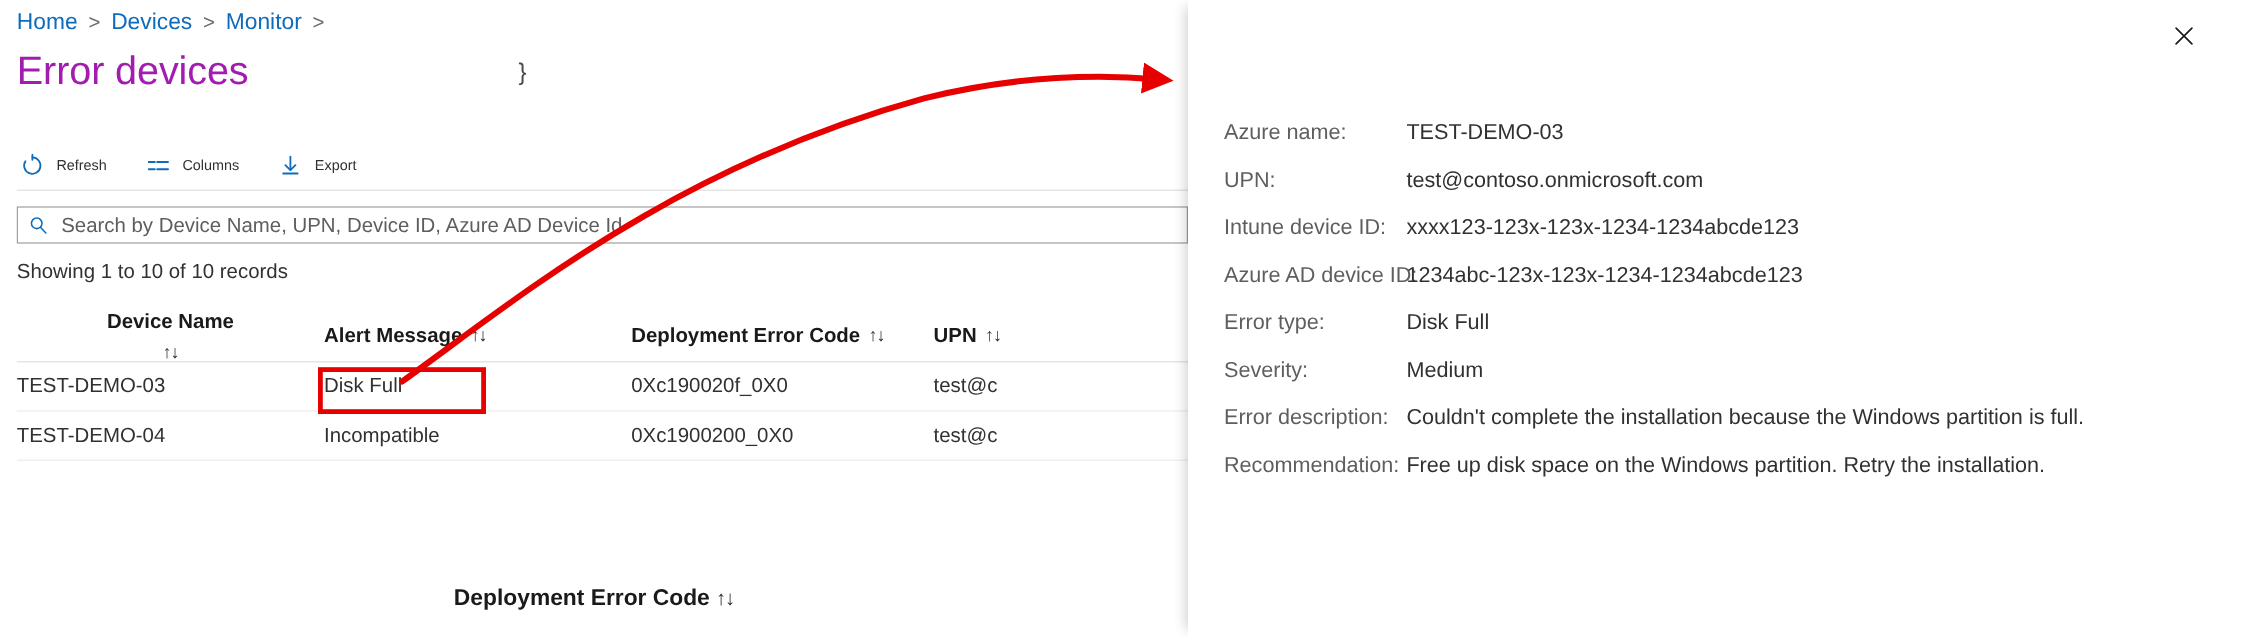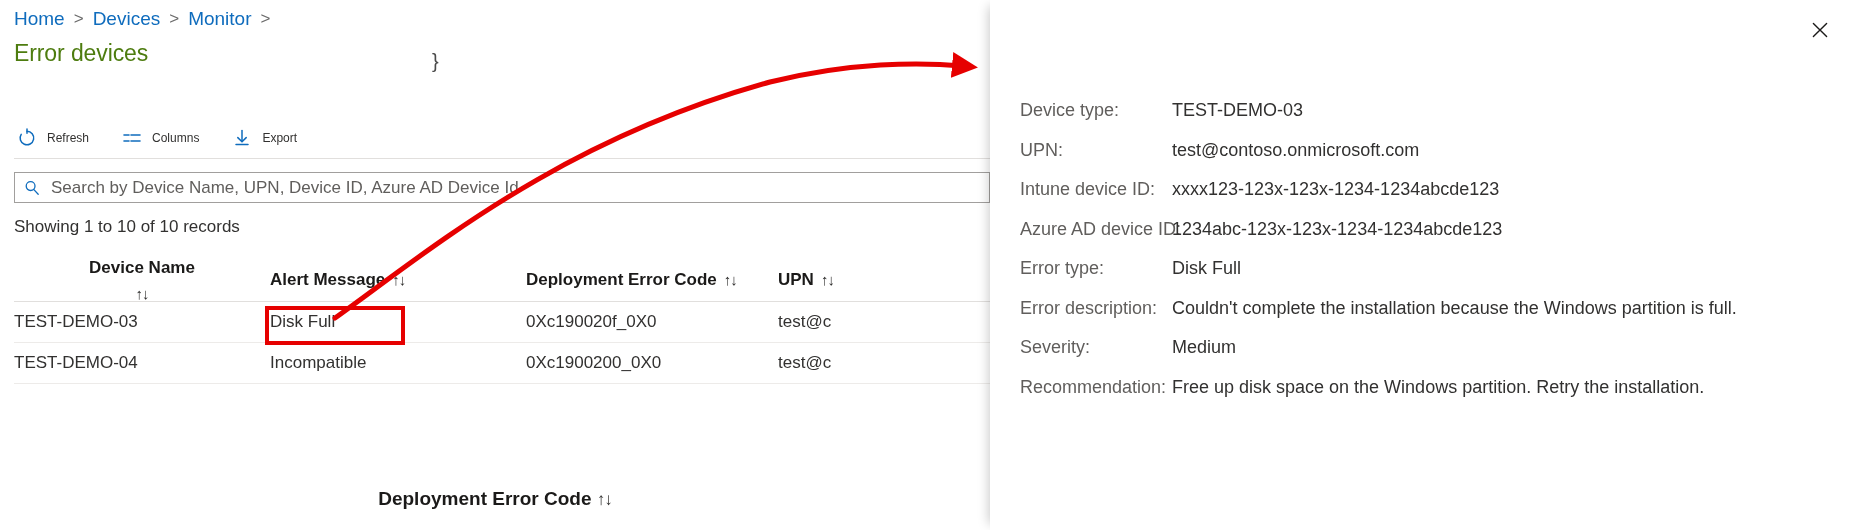--- a/index.html
+++ b/index.html
@@ -27,21 +27,21 @@
     white-space: nowrap;
   }
   .breadcrumb .crumb { color: #0f6cbd; cursor: pointer; }
   .breadcrumb .sep {
     color: #6b6b6b; font-size: 17px;
     margin: 0 9px; display: inline-block;
   }
 
   .page-title {
     position: absolute; left: 14px; top: 40px;
-    font-size: 23px; color: #4d7c0f; font-weight: 400;
+    font-size: 33px; color: #a21caf; font-weight: 400;
     letter-spacing: -0.1px;
   }
 
   .stray-glyph {
     position: absolute; left: 432px; top: 50px;
     font-size: 20px; color: #4a4a4a;
   }
 
   
   .toolbar {
@@ -279,21 +279,21 @@
       <span>
         <svg width="20" height="20" viewBox="0 0 20 20" fill="none">
           <path d="M3.4 3.4 L16.6 16.6 M16.6 3.4 L3.4 16.6" stroke="#1b1a19" stroke-width="1.4" stroke-linecap="round"></path>
         </svg>
       </span>
     </div>
 
     <div class="details">
 
       <div class="detail-row">
-        <div class="detail-label">Device type:</div>
+        <div class="detail-label">Azure name:</div>
         <div class="detail-value">TEST-DEMO-03</div>
       </div>
 
       <div class="detail-row">
         <div class="detail-label">UPN:</div>
         <div class="detail-value">test@contoso.onmicrosoft.com</div>
       </div>
 
       <div class="detail-row">
         <div class="detail-label">Intune device ID:</div>
@@ -304,27 +304,27 @@
         <div class="detail-label">Azure AD device ID:</div>
         <div class="detail-value">1234abc-123x-123x-1234-1234abcde123</div>
       </div>
 
       <div class="detail-row">
         <div class="detail-label">Error type:</div>
         <div class="detail-value">Disk Full</div>
       </div>
 
       <div class="detail-row">
+        <div class="detail-label">Severity:</div>
+        <div class="detail-value">Medium</div>
+      </div>
+
+      <div class="detail-row">
         <div class="detail-label">Error description:</div>
         <div class="detail-value">Couldn't complete the installation because the Windows partition is full.</div>
-      </div>
-
-      <div class="detail-row">
-        <div class="detail-label">Severity:</div>
-        <div class="detail-value">Medium</div>
       </div>
 
       <div class="detail-row">
         <div class="detail-label">Recommendation:</div>
         <div class="detail-value">Free up disk space on the Windows partition. Retry the installation.</div>
       </div>
 
     </div>
 
   </div>

